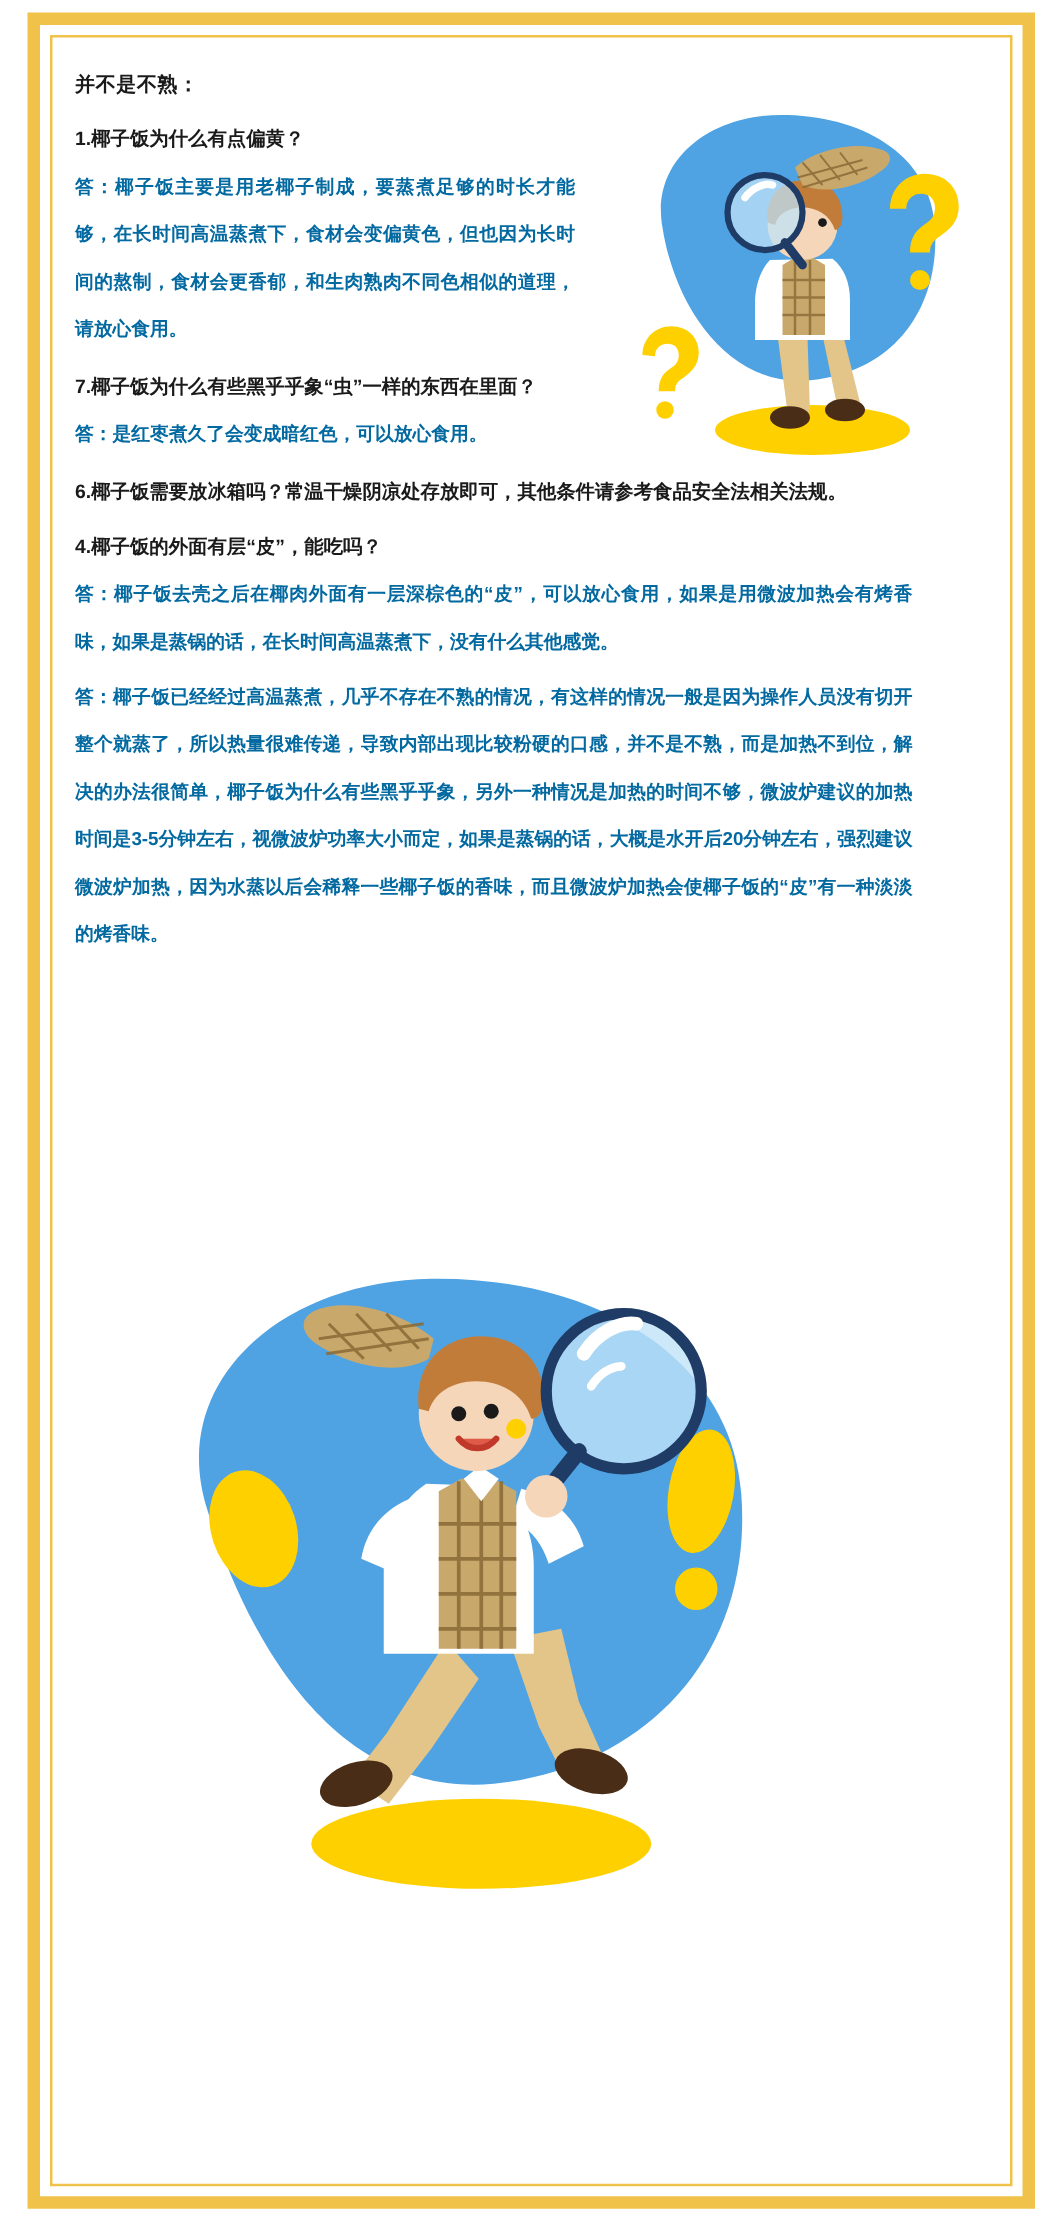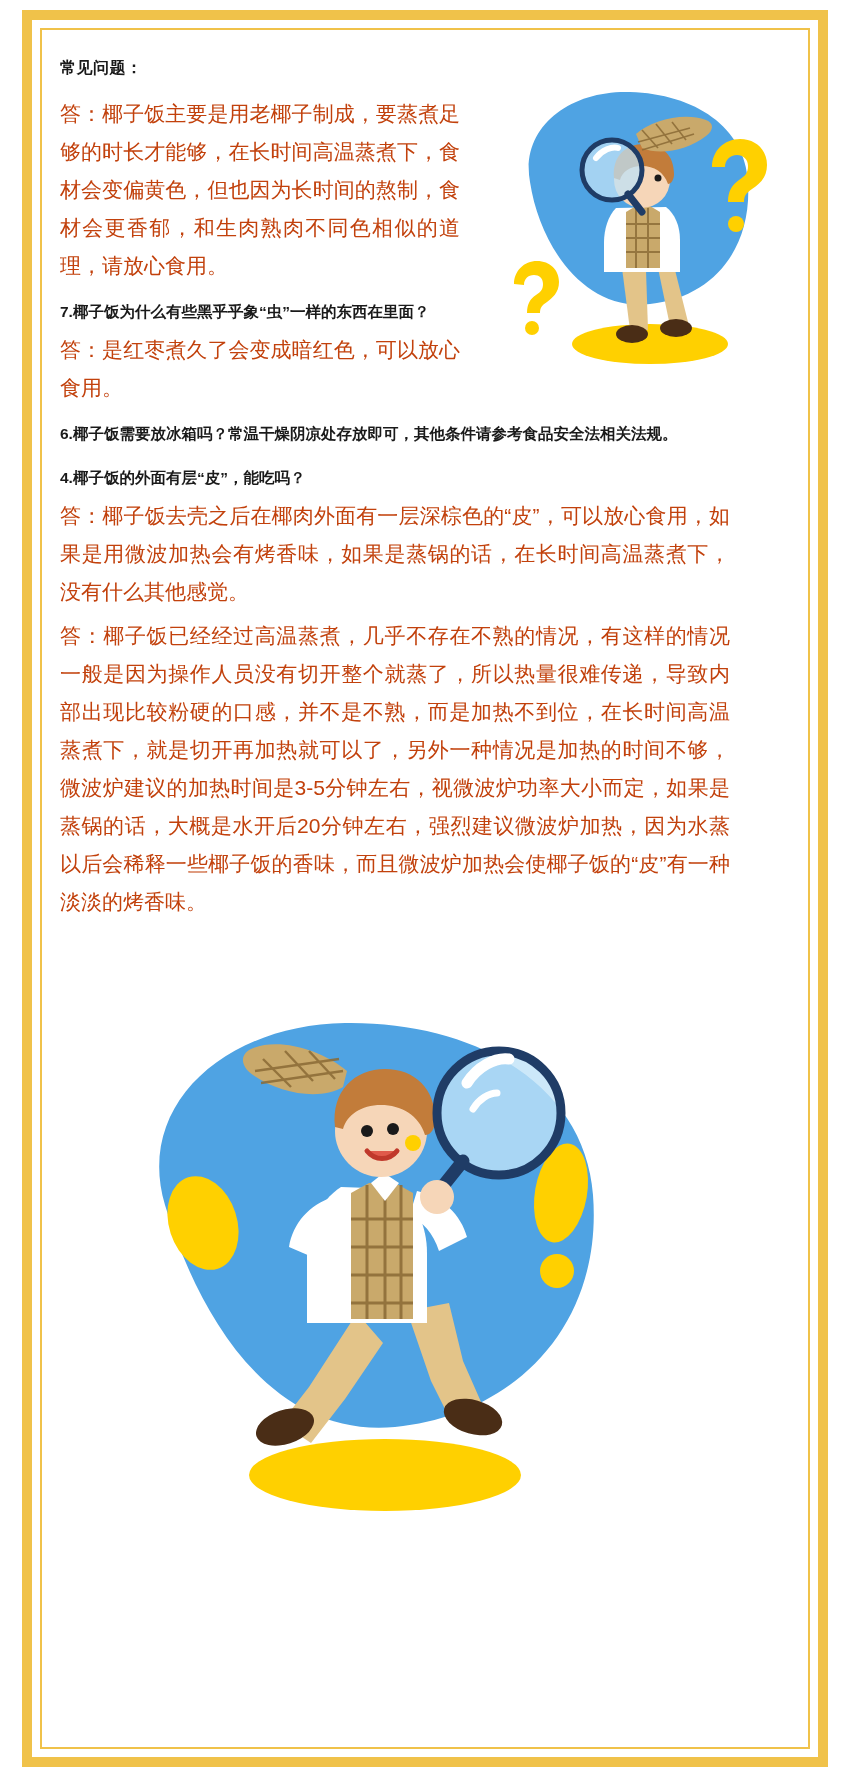--- a/index.html
+++ b/index.html
@@ -57,23 +57,23 @@
     letter-spacing: 0.5px;
   }
   .q {
     font-size: 15.5px;
     font-weight: bold;
     color: #1a1a1a;
     line-height: 34px;
     margin: 10px 0 2px 0;
   }
   .a {
-    font-size: 21px;
-    font-weight: normal;
-    color: #c2410c;
+    font-size: 15px;
+    font-weight: bold;
+    color: #0369a1;
     line-height: 38px;
     margin: 2px 0 6px 0;
     text-align: justify;
   }
   .block-narrow {
     width: 400px;
   }
   .block-wide {
     width: 670px;
   }
@@ -149,33 +149,34 @@
         </g>
 
         <circle cx="122" cy="98" r="30" fill="#bfe2f7" fill-opacity="0.75" stroke="#1f3c66" stroke-width="5"></circle>
         <path d="M106 86 c6-8 16-12 22-10" stroke="#ffffff" stroke-width="6" fill="none" stroke-linecap="round"></path>
         <line x1="138" y1="122" x2="152" y2="140" stroke="#1f3c66" stroke-width="7" stroke-linecap="round"></line>
 
         <circle cx="168" cy="106" r="3.5" fill="#1a1a1a"></circle>
       </svg>
     </div>
 
-    <h1 class="faq-title">常见问题：</h1>
-
+    <h1 class="faq-title">并不是不熟：</h1>
+
+    <p class="q block-narrow">1.椰子饭为什么有点偏黄？</p>
     <p class="a block-narrow">答：椰子饭主要是用老椰子制成，要蒸煮足够的时长才能够，在长时间高温蒸煮下，食材会变偏黄色，但也因为长时间的熬制，食材会更香郁，和生肉熟肉不同色相似的道理，请放心食用。</p>
 
     <p class="q block-narrow">7.椰子饭为什么有些黑乎乎象“虫”一样的东西在里面？</p>
     <p class="a block-narrow">答：是红枣煮久了会变成暗红色，可以放心食用。</p>
 
     <p class="q block-wide">6.椰子饭需要放冰箱吗？常温干燥阴凉处存放即可，其他条件请参考食品安全法相关法规。</p>
 
     <p class="q block-wide">4.椰子饭的外面有层“皮”，能吃吗？</p>
     <p class="a block-wide">答：椰子饭去壳之后在椰肉外面有一层深棕色的“皮”，可以放心食用，如果是用微波加热会有烤香味，如果是蒸锅的话，在长时间高温蒸煮下，没有什么其他感觉。</p>
 
-    <p class="a block-wide">答：椰子饭已经经过高温蒸煮，几乎不存在不熟的情况，有这样的情况一般是因为操作人员没有切开整个就蒸了，所以热量很难传递，导致内部出现比较粉硬的口感，并不是不熟，而是加热不到位，在长时间高温蒸煮下，就是切开再加热就可以了，另外一种情况是加热的时间不够，微波炉建议的加热时间是3-5分钟左右，视微波炉功率大小而定，如果是蒸锅的话，大概是水开后20分钟左右，强烈建议微波炉加热，因为水蒸以后会稀释一些椰子饭的香味，而且微波炉加热会使椰子饭的“皮”有一种淡淡的烤香味。</p>
+    <p class="a block-wide">答：椰子饭已经经过高温蒸煮，几乎不存在不熟的情况，有这样的情况一般是因为操作人员没有切开整个就蒸了，所以热量很难传递，导致内部出现比较粉硬的口感，并不是不熟，而是加热不到位，解决的办法很简单，椰子饭为什么有些黑乎乎象，另外一种情况是加热的时间不够，微波炉建议的加热时间是3-5分钟左右，视微波炉功率大小而定，如果是蒸锅的话，大概是水开后20分钟左右，强烈建议微波炉加热，因为水蒸以后会稀释一些椰子饭的香味，而且微波炉加热会使椰子饭的“皮”有一种淡淡的烤香味。</p>
 
   </div>
 
   <div class="illo-bottom">
     <svg viewBox="0 0 560 560" width="560" height="560" aria-hidden="true">
 
       <path d="M70 230 C40 130 130 50 250 48 C380 46 490 110 498 220 C508 350 420 440 300 452 C170 464 100 330 70 230 Z" fill="#4fa3e3"></path>
 
       <g fill="#ffd000">
         <ellipse cx="108" cy="248" rx="34" ry="48" transform="rotate(-18 108 248)"></ellipse>

